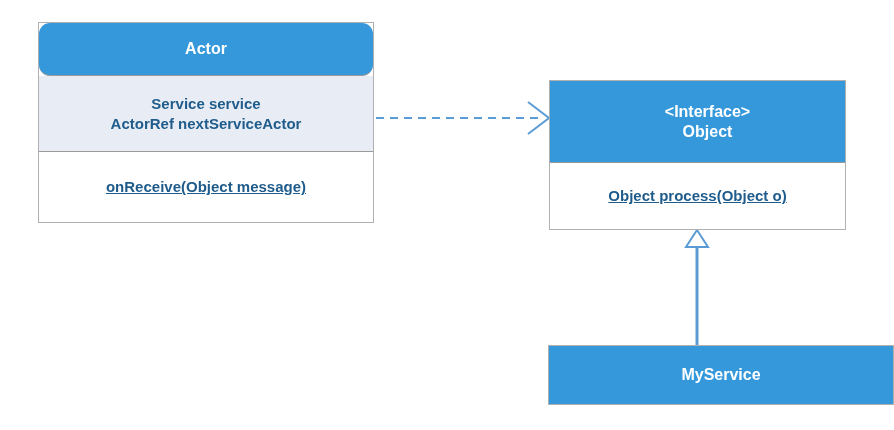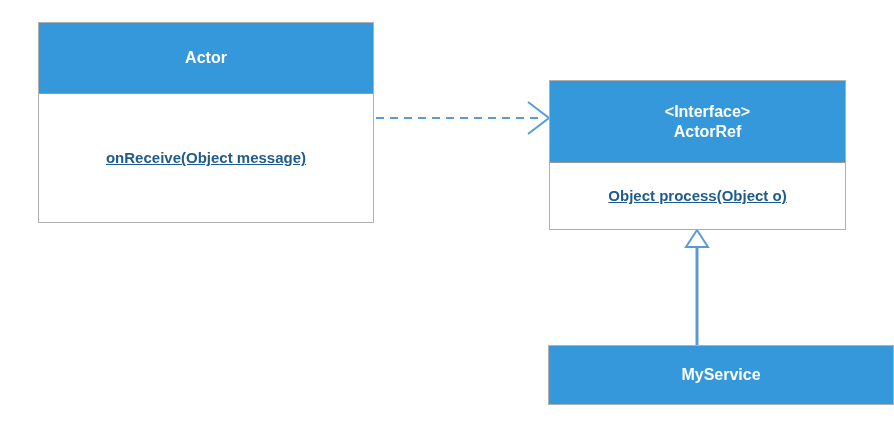--- a/index.html
+++ b/index.html
@@ -70,21 +70,21 @@
     white-space: nowrap;
   }
 
   
   #class-actor {
     left: 38px;
     top: 22px;
     width: 336px;
     height: 201px;
   }
-  #class-actor .uml-header { height: 71px; }
+  #class-actor .uml-header { height: 53px; border-radius: 11px; }
   #class-actor .attributes  { height: 76px; }
   #class-actor .operations  { flex: 1 1 auto; }
 
   #class-service {
     left: 549px;
     top: 80px;
     width: 297px;
     height: 150px;
   }
   #class-service .uml-header { height: 82px; padding-left: 20px; }
@@ -125,29 +125,33 @@
     <g>
       <line x1="697" y1="345" x2="697" y2="245" stroke="#5b9bd5" stroke-width="3" stroke-linecap="butt"></line>
       <polygon points="697,230 686,247 708,247" fill="#ffffff" stroke="#5b9bd5" stroke-width="2" stroke-linejoin="miter"></polygon>
     </g>
   </svg>
 
   <div class="uml-class" id="class-actor">
     <div class="uml-header">
       <span class="uml-line">Actor</span>
     </div>
+    <div class="uml-compartment attributes">
+      <span class="uml-line">Service service</span>
+      <span class="uml-line">ActorRef nextServiceActor</span>
+    </div>
     <div class="uml-compartment operations">
       <span class="uml-line">onReceive(Object message)</span>
     </div>
   </div>
 
   <div class="uml-class" id="class-service">
     <div class="uml-header">
       <span class="uml-line">&lt;Interface&gt;</span>
-      <span class="uml-line">ActorRef</span>
+      <span class="uml-line">Object</span>
     </div>
     <div class="uml-compartment operations">
       <span class="uml-line">Object process(Object o)</span>
     </div>
   </div>
 
   <div class="uml-class" id="class-myservice">
     <div class="uml-header no-divider">
       <span class="uml-line">MyService</span>
     </div>

